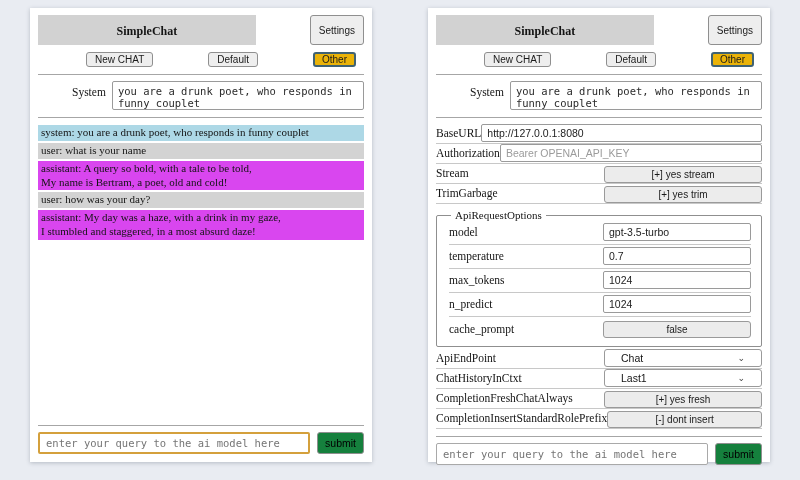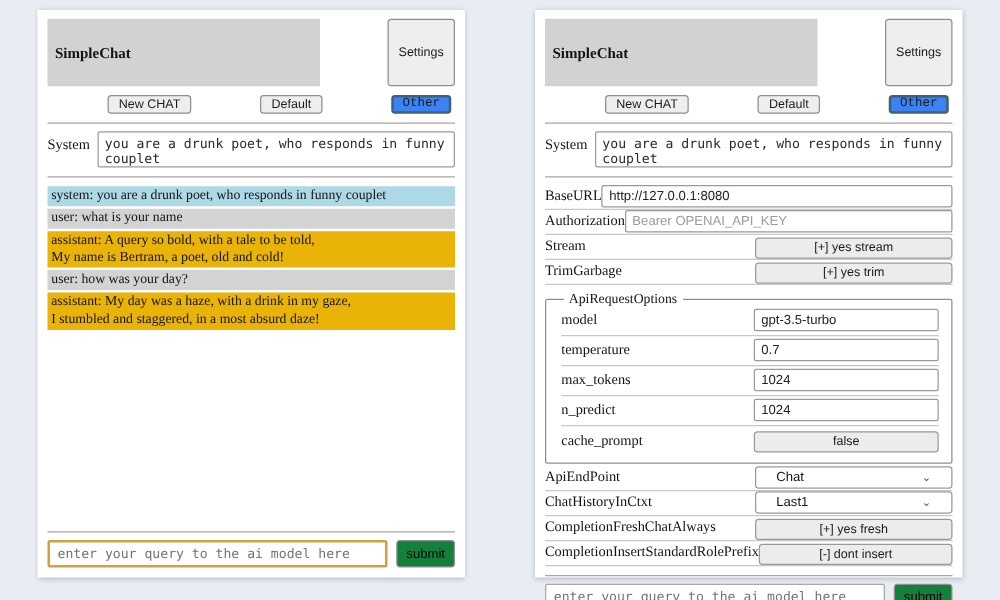--- a/index.html
+++ b/index.html
@@ -9,51 +9,51 @@
   .panel {
     position:absolute; top:8px; width:342px; height:454px;
     background:#ffffff; box-shadow:0 1px 4px rgba(50,60,80,.28);
     padding:7px 8px 8px 8px; display:flex; flex-direction:column;
   }
   #left-panel  { left:30px; }
   #right-panel { left:428px; }
 
   
   .title-row { display:flex; gap:6px; align-items:stretch; }
-  .title-bg  { flex:1; background:#d2d2d2; padding:18px 6px; }
+  .title-bg  { flex:1; background:#d2d2d2; padding:6px 6px;text-align:center; }
   .app-title { font-size:12px; font-weight:bold; font-family:"Liberation Serif", serif; }
   .btn {
     font:10px "Liberation Sans", sans-serif; background:#eeeeee;
     border:1px solid #8f8f8f; border-radius:3px; padding:1px 8px;
     color:#1a1a1a; cursor:pointer; white-space:nowrap;margin-left:48px;
   }
   .session-row { display:flex; gap:7px; margin-top:7px; }
-  .btn.active { background:#3b82f6; border:2px solid #3f6273; padding:0 7px;font-family:Liberation Mono, monospace; }
+  .btn.active { background:#eab308; border:2px solid #3f6273; padding:0 7px; }
 
   hr.sep { border:none; border-top:1px solid #a6a6a6; margin:7px 0 6px 0; }
 
   
-  .system-row { display:flex; gap:6px; align-items:flex-start; }
+  .system-row { display:flex; gap:6px; align-items:flex-start;margin-left:34px; }
   .system-row label { font-size:11.5px; padding-top:5px; }
   .system-input {
     flex:1; height:29px; resize:none; overflow:hidden;
     border:1px solid #9a9a9a; border-radius:2px;
     font:10.5px "DejaVu Sans Mono", monospace; color:#2a2a2a;
     padding:3px 5px; outline:none;
   }
 
   
   .chat-log { margin-top:1px; }
   .msg {
     font-size:11px; line-height:1.26; padding:1px 3px; margin-bottom:2px;
     white-space:pre-line;
   }
   .msg.system    { background:#add8e6; }
   .msg.user      { background:#d3d3d3; }
-  .msg.assistant { background:#eab308; }
+  .msg.assistant { background:#d946ef; }
 
   
   .srow {
     display:flex; align-items:center; padding:2px 0 3px 0;
     border-bottom:1px solid #c8c8c8; min-height:20px;
   }
   .srow > label { font-size:11.5px; }
   .ctrl { margin-left:auto; width:158px; }
   .text-ctrl {
     width:100%; font:10.5px "Liberation Sans", sans-serif;

